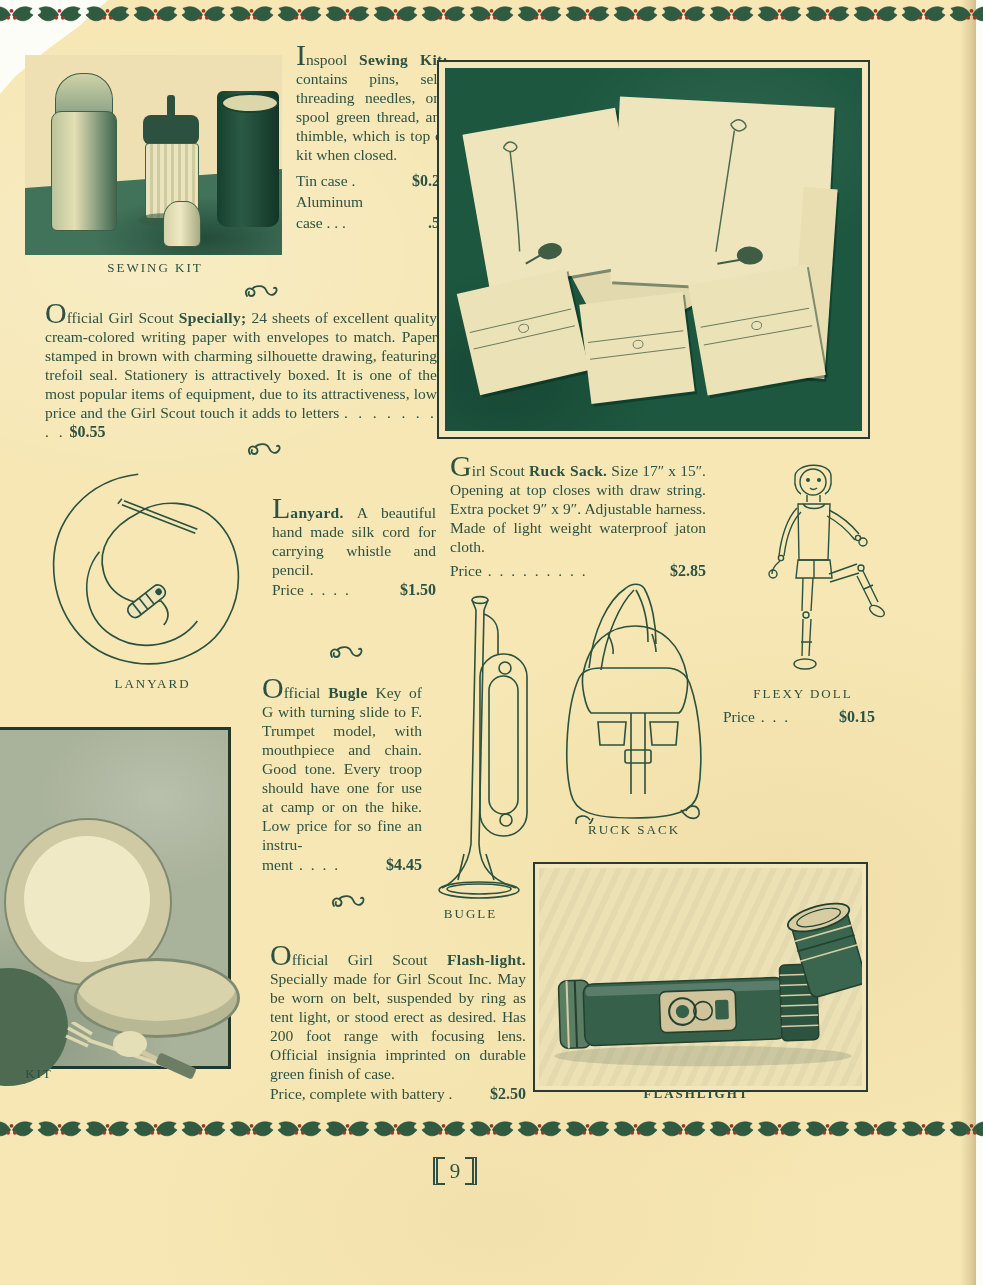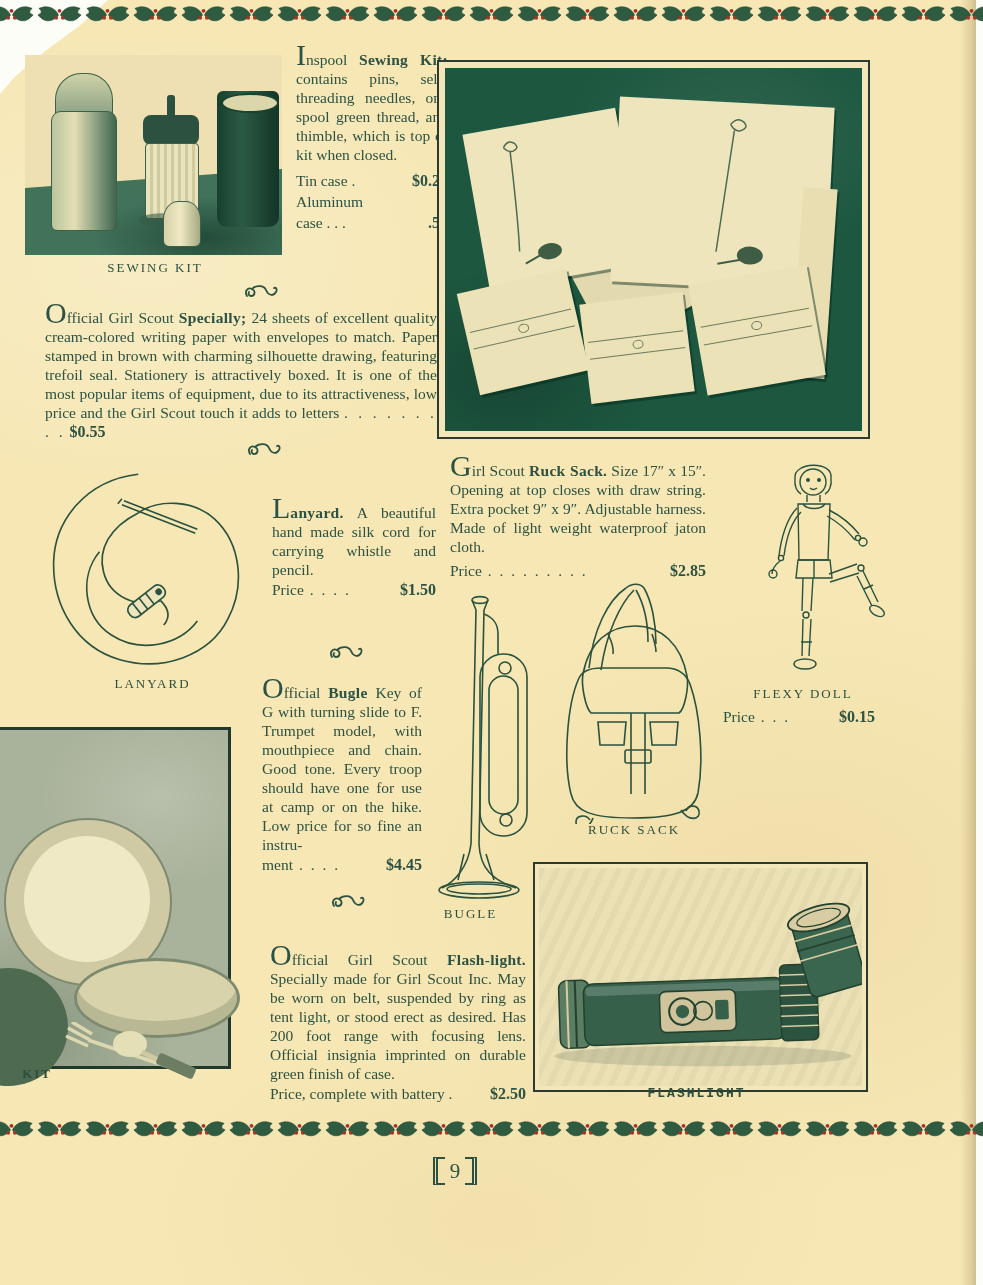--- a/index.html
+++ b/index.html
@@ -453,21 +453,21 @@
     <div class="plate" style="left:-48px;top:238px;width:120px;height:118px;background:#4e6b52;"></div>
     <svg class="abs linedraw" style="left:62px;top:292px;" width="150" height="62" viewBox="0 0 150 62">
       <g stroke="#ded8b0" stroke-width="3.5" fill="none">
         <path d="M8,14 L30,24 M10,6 L32,18 M14,0 L34,12 M30,18 L120,48"></path>
       </g>
       <ellipse cx="72" cy="22" rx="17" ry="13" fill="#e4dfb6"></ellipse>
       <path d="M84,30 L128,52" stroke="#cfc9a2" stroke-width="5" fill="none"></path>
       <rect x="98" y="38" width="40" height="12" rx="3" transform="rotate(24 118 44)" fill="#6d7d63"></rect>
     </svg>
   </div>
-  <div class="abs caption" style="left:2px;top:1066px;width:50px;text-align:right;font-weight:bold;">KIT</div>
+  <div class="abs caption" style="left:14px;top:1066px;width:50px;text-align:center;">KIT</div>
 
   <svg class="abs swash" style="left:330px;top:894px;">
       <use href="#swash-sym"></use>
     </svg>
 
   <div class="abs" style="left:270px;top:950px;width:256px;">
     <div class="para">
       <span class="lead">O</span><span>fficial Girl Scout </span><span class="b">Flash-light.</span>
       <span>Specially made for Girl Scout Inc. May be worn on belt, suspended by ring as tent light, or stood erect as desired. Has 200 foot range with focusing lens. Official insignia imprinted on durable green finish of case.</span>
     </div>
@@ -506,21 +506,21 @@
             <ellipse cx="288" cy="50" rx="31" ry="11" fill="#d8cda2" stroke="#24412f" stroke-width="1.8"></ellipse>
             <ellipse cx="288" cy="50" rx="22" ry="7" fill="none" stroke="#24412f" stroke-width="1.2"></ellipse>
             <line x1="259" y1="66" x2="317" y2="66" stroke="#d8cda2" stroke-width="1.6"></line>
             <line x1="259" y1="76" x2="317" y2="76" stroke="#24412f" stroke-width="1.6"></line>
             <line x1="259" y1="86" x2="317" y2="86" stroke="#d8cda2" stroke-width="1.6"></line>
           </g>
         </g>
       </svg>
     </div>
   </div>
-  <div class="abs caption" style="left:533px;top:1086px;width:327px;font-weight:bold;font-family:Liberation Mono, monospace;">FLASHLIGHT</div>
+  <div class="abs caption" style="left:533px;top:1086px;width:327px;font-weight:bold;">FLASHLIGHT</div>
 
   <div class="abs pagenum" style="left:395px;top:1155px;width:120px;height:32px;">
     <span class="pgbr l"></span>
     <span class="pgno">9</span>
     <span class="pgbr r"></span>
   </div>
 
 </div>
 
 </body></html>

